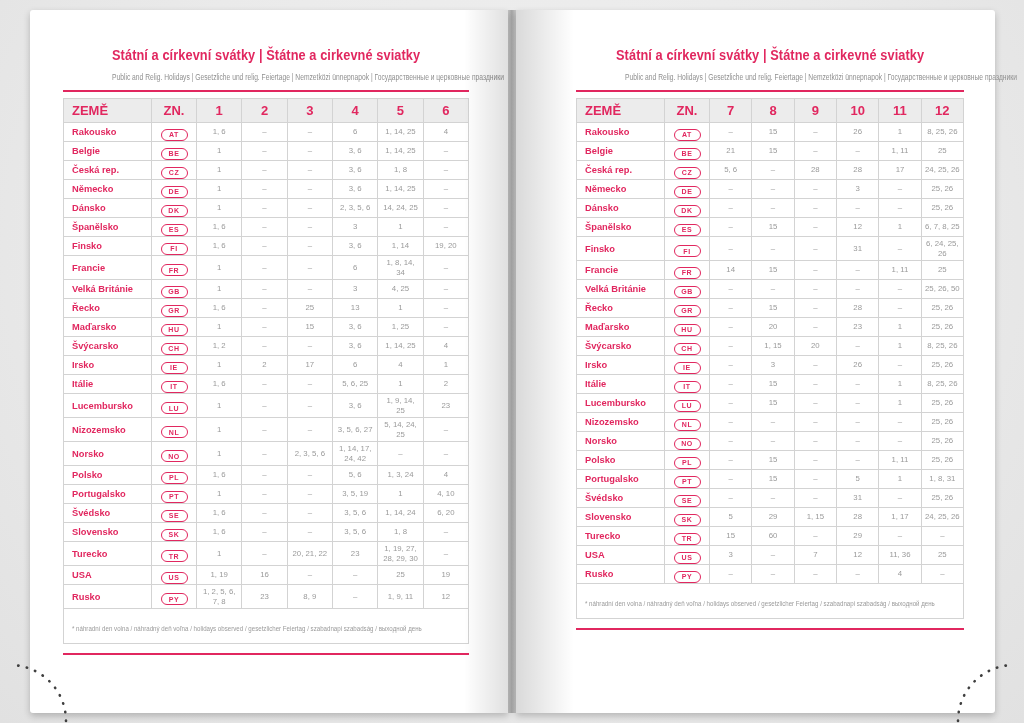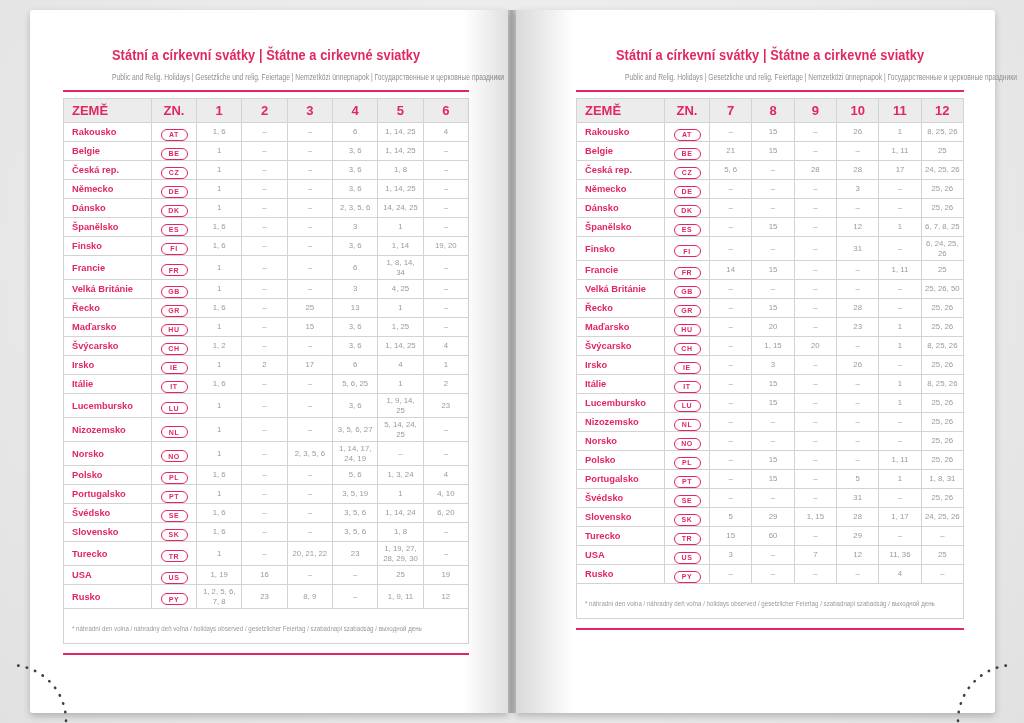--- a/index.html
+++ b/index.html
@@ -243,21 +243,21 @@
               <td class="month">3, 5, 6, 27</td>
               <td class="month">5, 14, 24, 25</td>
               <td class="month">–</td>
             </tr>
             <tr class="data-row">
               <td class="country">Norsko</td>
               <td class="code"><span class="badge">NO</span></td>
               <td class="month">1</td>
               <td class="month">–</td>
               <td class="month">2, 3, 5, 6</td>
-              <td class="month">1, 14, 17, 24, 19</td>
+              <td class="month">1, 14, 17, 24, 42</td>
               <td class="month">–</td>
               <td class="month">–</td>
             </tr>
             <tr class="data-row">
               <td class="country">Polsko</td>
               <td class="code"><span class="badge">PL</span></td>
               <td class="month">1, 6</td>
               <td class="month">–</td>
               <td class="month">–</td>
               <td class="month">5, 6</td>

